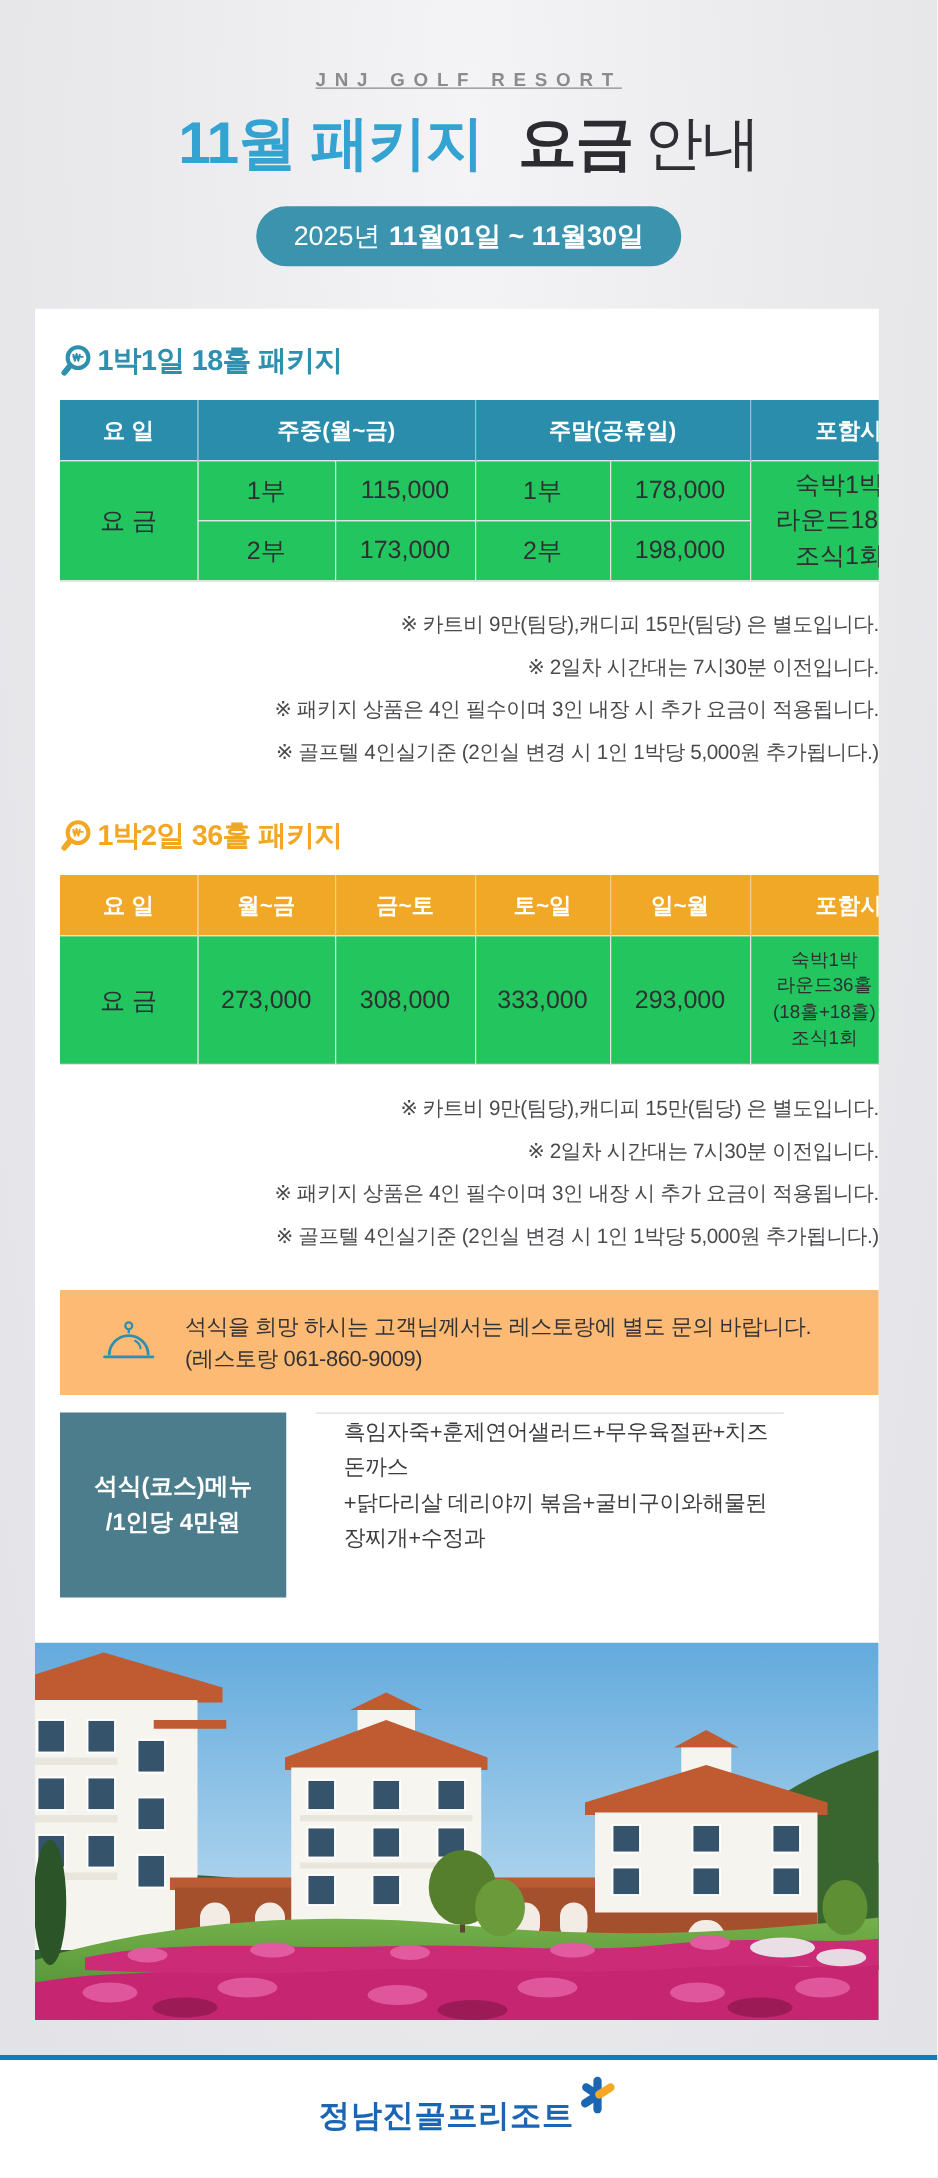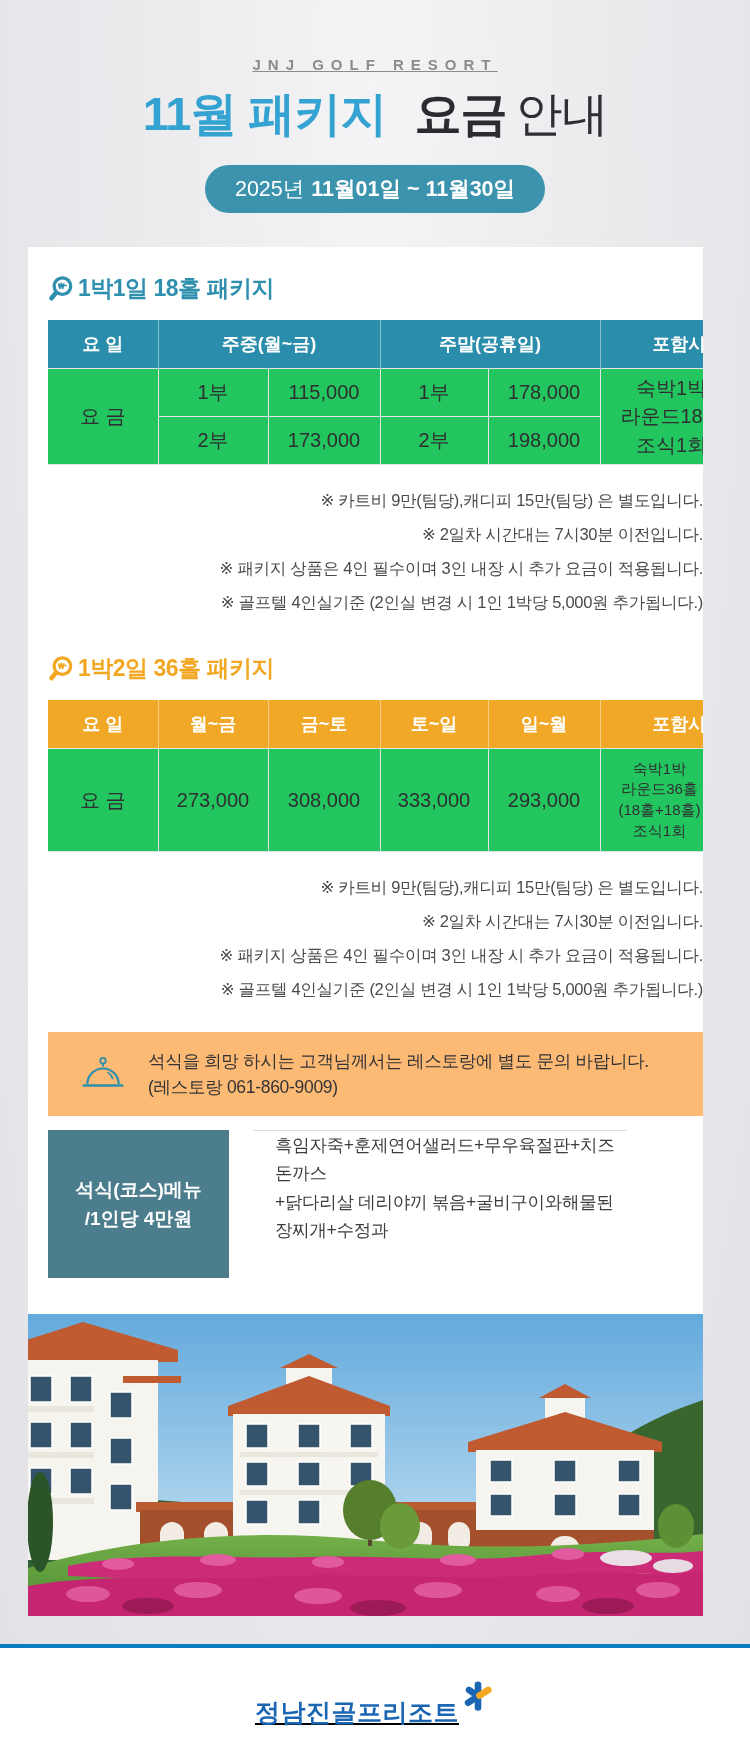--- a/index.html
+++ b/index.html
@@ -76,21 +76,21 @@
     flex:1 1 auto; border-top:1px solid #dcdcdf; display:flex; flex-direction:column;
     padding-left:22px; font-size:17.5px; line-height:1.62;
     color:#3c3c40; letter-spacing:-0.3px;
   }
   
   .photo { display:block; margin-top:36px; width:675px; height:302px; }
   
   .gap { height:28px; }
   .rule { height:4px; background:#0e7cc0; }
   .footer { height:103px; background:#ffffff; display:flex; justify-content:center; align-items:flex-start; }
-  .logo { display:flex; align-items:flex-start; padding-top:32px;text-decoration:underline; }
+  .logo { display:flex; align-items:flex-start; padding-top:12px; }
   .logo-text { font-size:25px; font-weight:800; color:#1b66b3; letter-spacing:0.5px; margin-top:16px; }
   .logo svg { margin-left:2px; }
 </style>
 </head>
 <body>
 
 <div class="canvas">
 
   <div class="hero">
     <div class="brand">JNJ GOLF RESORT</div>

